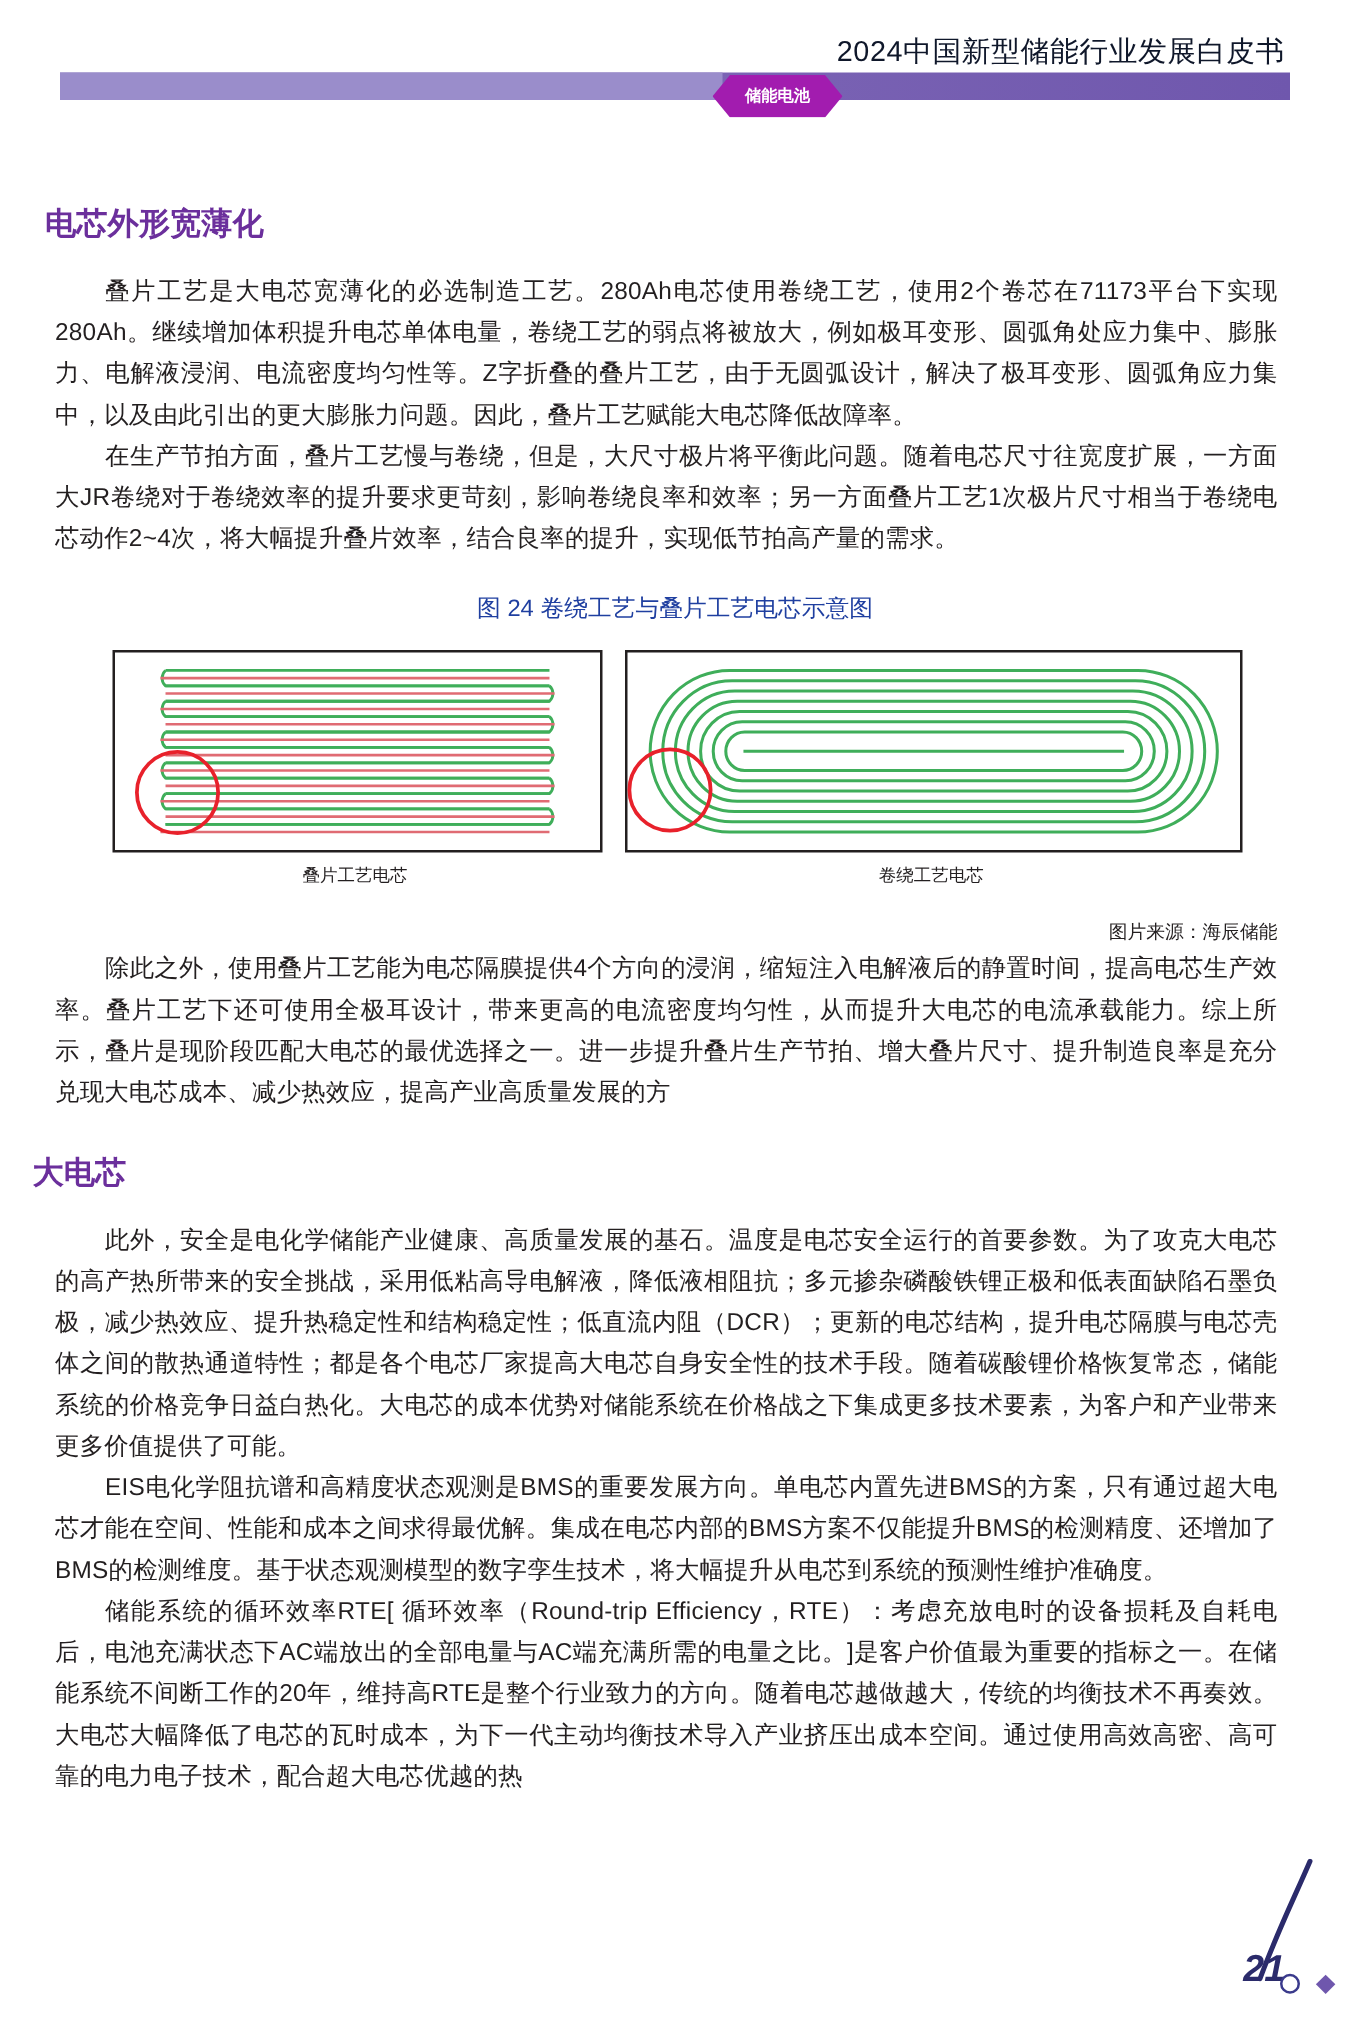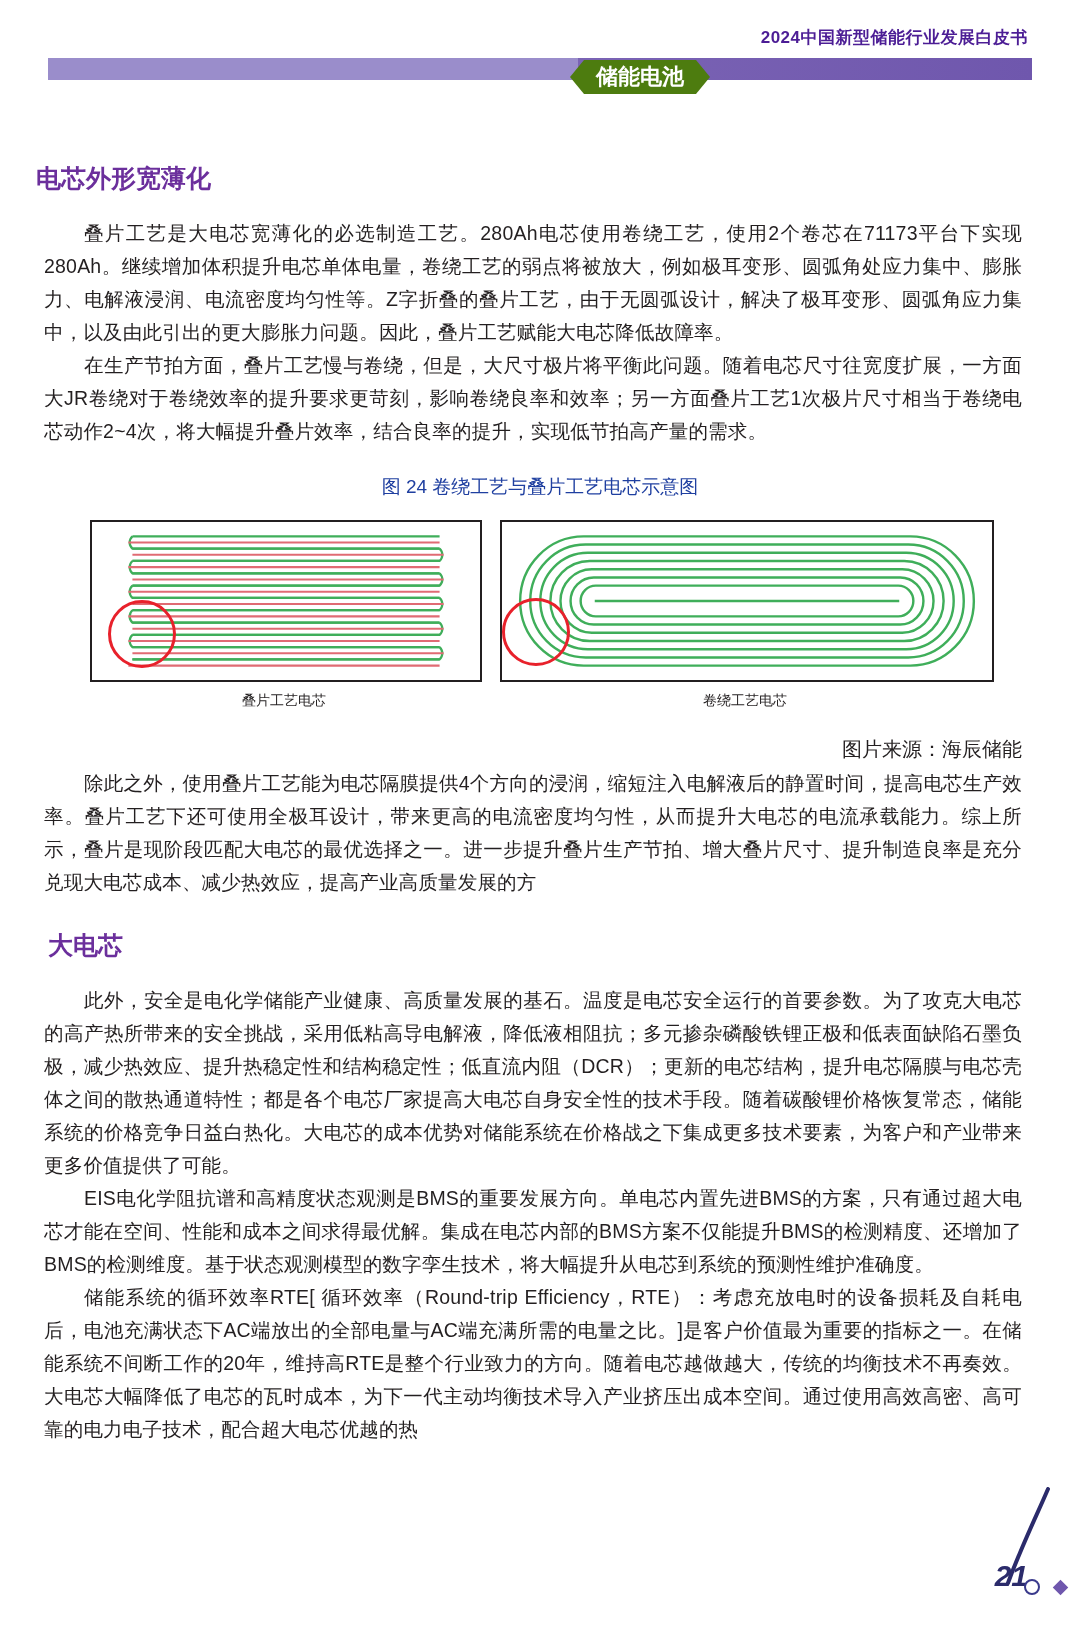--- a/index.html
+++ b/index.html
@@ -27,23 +27,23 @@
   .header {
     position: absolute;
     left: 0; top: 0;
     width: 1080px;
     height: 100px;
   }
   .header-title {
     position: absolute;
     right: 52px;
     top: 26px;
-    font-size: 17px;
-    font-weight: bold;
-    color: #4c1d95;
+    font-size: 23px;
+    font-weight: normal;
+    color: #0f172a;
     letter-spacing: 0.5px;
     white-space: nowrap;
   }
   .header-bar {
     position: absolute;
     left: 48px;
     top: 58px;
     width: 984px;
     height: 22px;
     background: linear-gradient(90deg, #8e7fc0 0%, #7a63b4 55%, #6f57ad 100%);
@@ -55,23 +55,23 @@
     width: 530px;
     height: 22px;
     background: #9a8dcb;
   }
   .header-tag {
     position: absolute;
     left: 570px;
     top: 60px;
     height: 34px;
     padding: 0 26px 0 26px;
-    background: #4d7c0f;
+    background: #a21caf;
     color: #ffffff;
-    font-size: 22px;
+    font-size: 13px;
     font-weight: bold;
     line-height: 34px;
     text-align: center;
     clip-path: polygon(14px 0, calc(100% - 14px) 0, 100% 50%, calc(100% - 14px) 100%, 14px 100%, 0 50%);
     white-space: nowrap;
   }
 
   
   .content {
     position: absolute;
@@ -137,21 +137,21 @@
   }
   .fig-label-left { left: 0; width: 388px; }
   .fig-label-right { left: 410px; width: 490px; }
 
   .circle-hl {
     position: absolute;
     border: 3px solid #e8212b;
     border-radius: 50%;
   }
   .src-note {
-    font-size: 20px;
+    font-size: 15px;
     color: #231f20;
     text-align: right;
     padding: 6px 58px 0 0;
   }
 
   
   .footer {
     position: absolute;
     left: 0;
     bottom: 0;
@@ -266,21 +266,21 @@
       <div class="fig-label fig-label-left">叠片工艺电芯</div>
       <div class="fig-label fig-label-right">卷绕工艺电芯</div>
     </div>
 
     <div class="src-note">图片来源：海辰储能</div>
 
     <div class="gap-xs"></div>
     <p class="para">除此之外，使用叠片工艺能为电芯隔膜提供4个方向的浸润，缩短注入电解液后的静置时间，提高电芯生产效率。叠片工艺下还可使用全极耳设计，带来更高的电流密度均匀性，从而提升大电芯的电流承载能力。综上所示，叠片是现阶段匹配大电芯的最优选择之一。进一步提升叠片生产节拍、增大叠片尺寸、提升制造良率是充分兑现大电芯成本、减少热效应，提高产业高质量发展的方</p>
 
     <div style="height:30px"></div>
-    <h2 class="h2" style="padding-left:48px;">大电芯</h2>
+    <h2 class="h2" style="padding-left:26px;">大电芯</h2>
     <div class="gap-sm"></div>
     <p class="para">此外，安全是电化学储能产业健康、高质量发展的基石。温度是电芯安全运行的首要参数。为了攻克大电芯的高产热所带来的安全挑战，采用低粘高导电解液，降低液相阻抗；多元掺杂磷酸铁锂正极和低表面缺陷石墨负极，减少热效应、提升热稳定性和结构稳定性；低直流内阻（DCR）；更新的电芯结构，提升电芯隔膜与电芯壳体之间的散热通道特性；都是各个电芯厂家提高大电芯自身安全性的技术手段。随着碳酸锂价格恢复常态，储能系统的价格竞争日益白热化。大电芯的成本优势对储能系统在价格战之下集成更多技术要素，为客户和产业带来更多价值提供了可能。</p>
     <p class="para">EIS电化学阻抗谱和高精度状态观测是BMS的重要发展方向。单电芯内置先进BMS的方案，只有通过超大电芯才能在空间、性能和成本之间求得最优解。集成在电芯内部的BMS方案不仅能提升BMS的检测精度、还增加了BMS的检测维度。基于状态观测模型的数字孪生技术，将大幅提升从电芯到系统的预测性维护准确度。</p>
     <p class="para">储能系统的循环效率RTE[ 循环效率（Round-trip Efficiency，RTE）：考虑充放电时的设备损耗及自耗电后，电池充满状态下AC端放出的全部电量与AC端充满所需的电量之比。]是客户价值最为重要的指标之一。在储能系统不间断工作的20年，维持高RTE是整个行业致力的方向。随着电芯越做越大，传统的均衡技术不再奏效。大电芯大幅降低了电芯的瓦时成本，为下一代主动均衡技术导入产业挤压出成本空间。通过使用高效高密、高可靠的电力电子技术，配合超大电芯优越的热</p>
   </div>
 
   <div class="footer">
     <svg class="swoosh" viewBox="0 0 60 110">
       <path d="M52 2 C40 30, 26 58, 12 96" fill="none" stroke="#2b2b6b" stroke-width="4" stroke-linecap="round"></path>
     </svg>

